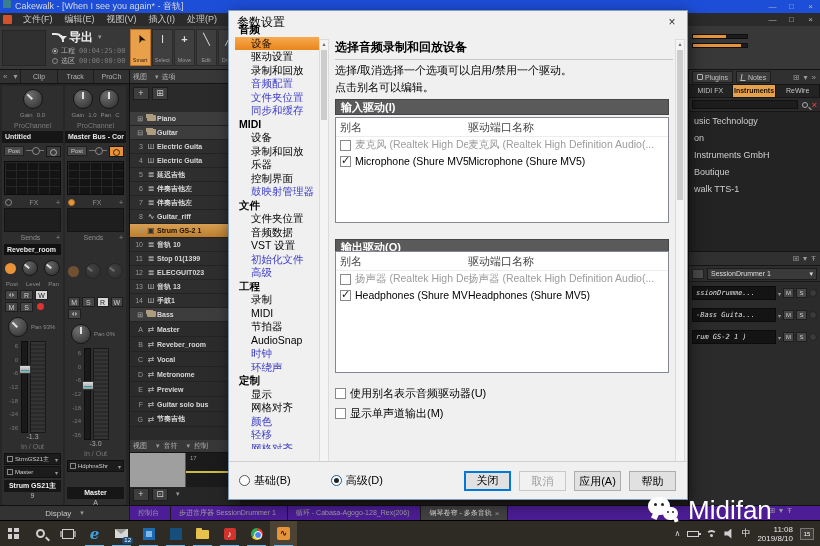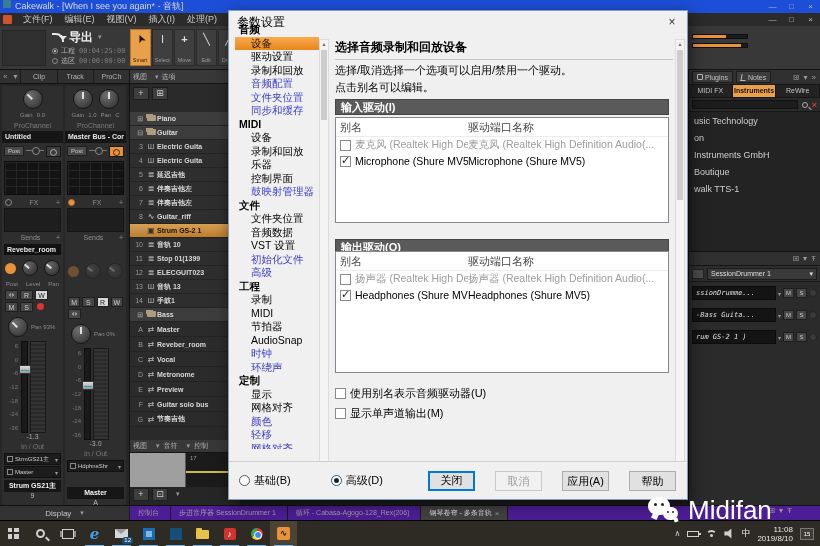--- a/index.html
+++ b/index.html
@@ -234,21 +234,21 @@
 .dev-alias{width:128px;overflow:hidden;display:flex;align-items:center}
 .dev-port{flex:1;overflow:hidden}
 .cbx{width:11px;height:11px;border:1px solid #8a8a8a;background:#fff;margin-right:4px;position:relative;flex:none}
 .cbx.checked::after{content:"✓";position:absolute;left:0;top:-3px;font-size:11px;font-weight:bold;color:#222}
 .optrow{position:absolute;display:flex;align-items:center;font-size:11px}
 #dlg-bottom{position:absolute;left:0;right:0;bottom:0;height:38px;background:#f0f0f0;border-top:1px solid #d0d0d0;display:flex;align-items:center}
 .radgrp{display:flex;align-items:center;font-size:11px;margin-left:10px}
 .rad{width:11px;height:11px;border:1px solid #555;border-radius:50%;background:#fff;margin-right:4px;position:relative}
 .rad.sel{border-color:#0b5fa4}
 .rad.sel::after{content:"";position:absolute;left:2px;top:2px;width:5px;height:5px;border-radius:50%;background:#222}
-#dlg-btns{margin-left:auto;display:flex;gap:20px;padding-right:11px}
+#dlg-btns{margin-left:auto;display:flex;gap:8px;padding-right:11px}
 .dbtn{width:47px;height:20px;font-size:11px;background:#e1e1e1;border:1px solid #adadad;text-align:center;line-height:18px}
 .dbtn.focus{border:2px solid #0078d7;line-height:15px}
 .dbtn.disabled{color:#9c9c9c;background:#f1f1f1;border-color:#c9c9c9}
 
 #watermark{left:648px;top:491px;width:170px;height:38px;display:flex;align-items:center;gap:6px;z-index:30}
 .wc{position:relative;width:34px;height:28px}
 .wc .b1{position:absolute;left:0;top:1px;width:22px;height:18px;background:#fff;border-radius:9px}
 .wc .b1 i{position:absolute;width:3px;height:3px;border-radius:50%;background:#23211c}
 .wc .b2{position:absolute;left:15px;top:11px;width:15px;height:13px;background:#fff;border-radius:7px}
 .wc .b2 i{position:absolute;width:2px;height:2px;border-radius:50%;background:#23211c}

